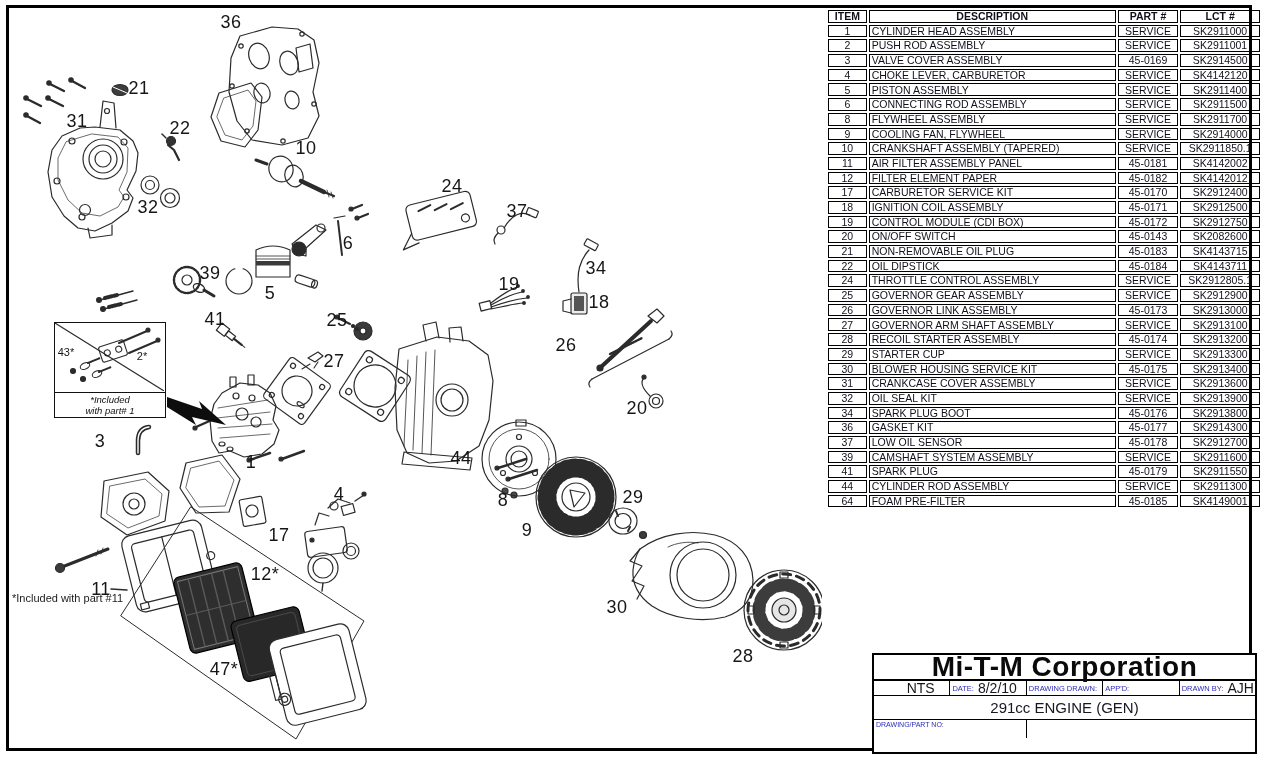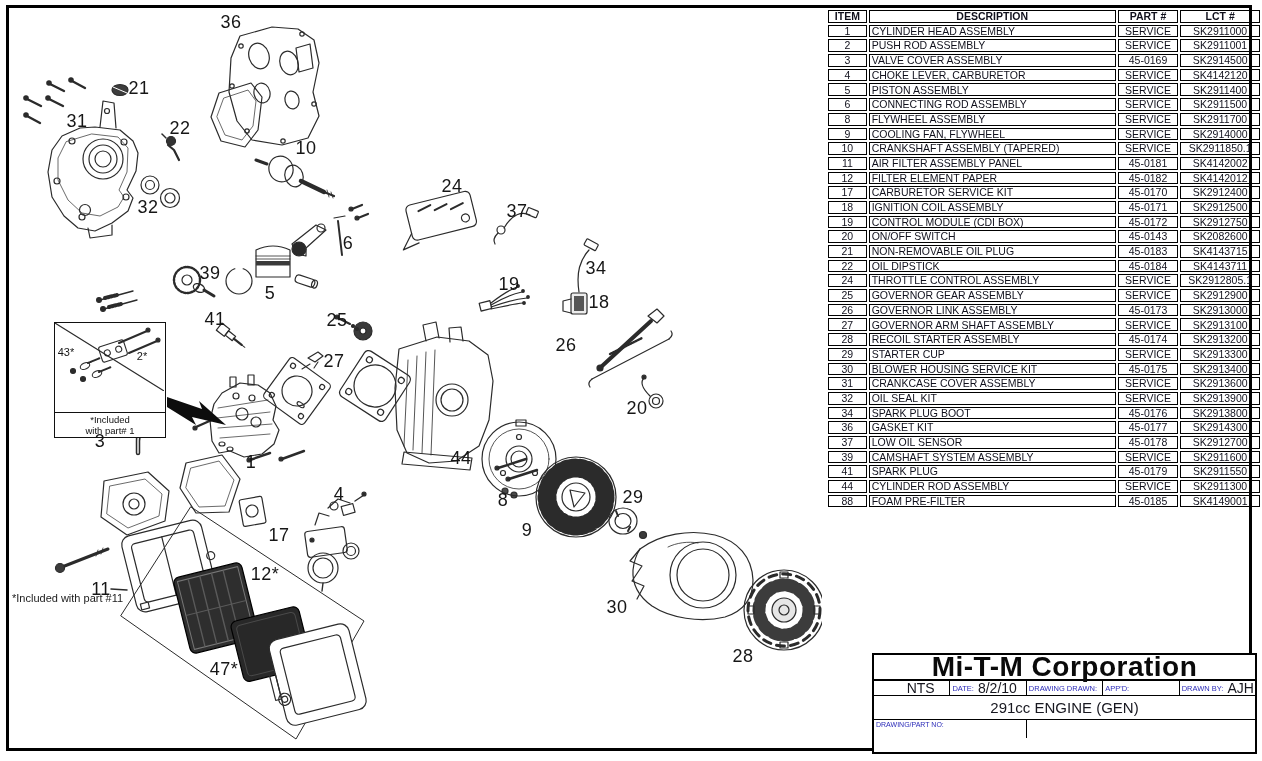--- a/index.html
+++ b/index.html
@@ -9,22 +9,22 @@
   }
   .frame{position:absolute;left:6px;top:5px;width:1246px;height:746px;
     border:3px solid #000;box-sizing:border-box;pointer-events:none;}
   
   .diagram-svg{position:absolute;left:0;top:0;}
   .callout-layer{position:absolute;left:0;top:0;width:822px;height:761px;}
   .callout{position:absolute;transform:translate(-50%,-50%);font-size:18px;
     color:#161616;white-space:nowrap;letter-spacing:0.5px;}
   .callout.small{font-size:11px;letter-spacing:0;}
   .footnote{position:absolute;left:12px;top:592px;font-size:11px;font-weight:400;color:#1b1b1b;}
-  .inset-box{position:absolute;left:54px;top:322px;width:112px;height:116px;
-    border:1.5px solid #111;box-sizing:border-box;background:#fff;}
+  .inset-box{position:absolute;left:54px;top:322px;width:112px;height:96px;
+    border:1.5px solid #111;box-sizing:border-box;background:#fff;font-style:italic;}
   .inset-caption{position:absolute;left:0;bottom:0;width:100%;height:25px;
     border-top:1.5px solid #111;box-sizing:border-box;text-align:center;
     font-size:9.5px;line-height:11px;padding-top:1px;color:#111;}
   
   .parts-table{position:absolute;left:826px;top:8px;border-collapse:separate;
     border-spacing:2px 2px;table-layout:fixed;}
   .parts-table th,.parts-table td{
     border:1px solid #000;height:10.7px;padding:0 2px;font-size:10.5px;
     line-height:10.5px;white-space:nowrap;overflow:hidden;color:#10101c;}
   .parts-table th{font-weight:700;text-align:center;}
@@ -694,21 +694,21 @@
         <td class="col-part">45-0179</td>
         <td class="col-lct">SK2911550</td>
       </tr>
       <tr>
         <td class="col-item">44</td>
         <td class="col-desc">CYLINDER ROD ASSEMBLY</td>
         <td class="col-part">SERVICE</td>
         <td class="col-lct">SK2911300</td>
       </tr>
       <tr>
-        <td class="col-item">88</td>
+        <td class="col-item">64</td>
         <td class="col-desc">FOAM PRE-FILTER</td>
         <td class="col-part">45-0185</td>
         <td class="col-lct">SK4149001</td>
       </tr>
     </tbody>
 </table>
 
 <div class="title-block">
   <div class="tb-company">Mi-T-M Corporation</div>
   <div class="tb-meta">

